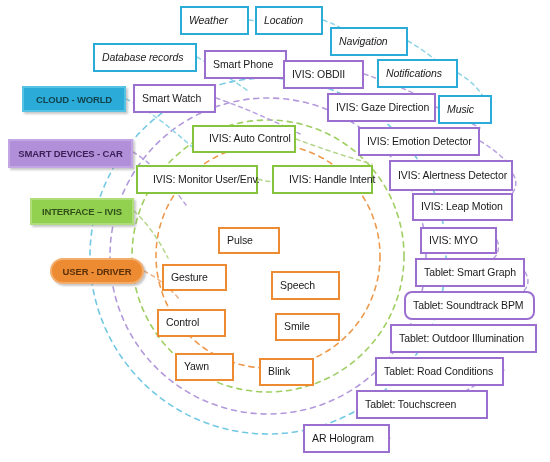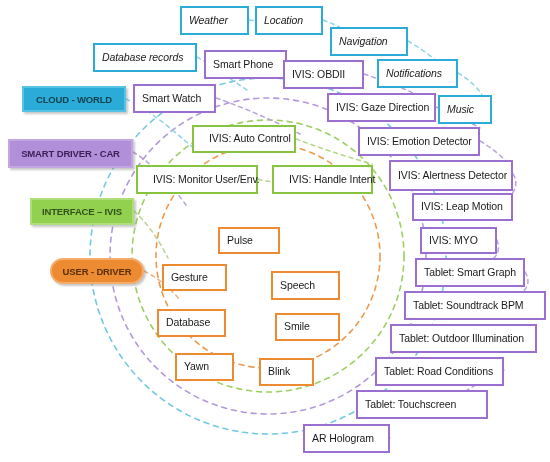--- a/index.html
+++ b/index.html
@@ -114,21 +114,21 @@
         <path d="M504,370 C490,378 476,384 464,392" stroke="#B9A1DF" stroke-width="1.5" stroke-dasharray="4 4" fill="none"></path>
         <path d="M390,438 C378,442 368,444 356,442" stroke="#B9A1DF" stroke-width="1.5" stroke-dasharray="4 4" fill="none"></path>
       </g>
   </svg>
 
   <div id="legend-layer">
       <div class="legend cloud" style="left: 22px; top: 86px; width: 104px; height: 26px;">
         <span>CLOUD - WORLD</span>
       </div>
       <div class="legend device" style="left: 8px; top: 139px; width: 125px; height: 29px;">
-        <span>SMART DRIVER - CAR</span>
+        <span>SMART DEVICES - CAR</span>
       </div>
       <div class="legend ivis" style="left: 30px; top: 198px; width: 104px; height: 27px;">
         <span>INTERFACE – IVIS</span>
       </div>
       <div class="legend user" style="left: 50px; top: 258px; width: 94px; height: 26px; border-radius: 13px;">
         <span>USER - DRIVER</span>
       </div>
     </div>
   <div id="nodes-layer">
       <div class="node cloud" style="left: 180px; top: 6px; width: 69px; height: 29px;">
@@ -169,21 +169,21 @@
       </div>
       <div class="node device" style="left: 412px; top: 193px; width: 101px; height: 28px;">
         <span>IVIS: Leap Motion</span>
       </div>
       <div class="node device" style="left: 420px; top: 227px; width: 77px; height: 27px;">
         <span>IVIS: MYO</span>
       </div>
       <div class="node device" style="left: 415px; top: 258px; width: 110px; height: 29px;">
         <span>Tablet: Smart Graph</span>
       </div>
-      <div class="node device" style="left: 404px; top: 291px; width: 142px; height: 29px;">
+      <div class="node device" style="left: 404px; top: 291px; width: 131px; height: 29px; border-radius: 8px;">
         <span>Tablet: Soundtrack BPM</span>
       </div>
       <div class="node device" style="left: 390px; top: 324px; width: 147px; height: 29px;">
         <span>Tablet: Outdoor Illumination</span>
       </div>
       <div class="node device" style="left: 375px; top: 357px; width: 129px; height: 29px;">
         <span>Tablet: Road Conditions</span>
       </div>
       <div class="node device" style="left: 356px; top: 390px; width: 132px; height: 29px;">
         <span>Tablet: Touchscreen</span>
@@ -203,21 +203,21 @@
       <div class="node user" style="left: 218px; top: 227px; width: 62px; height: 27px;">
         <span>Pulse</span>
       </div>
       <div class="node user" style="left: 162px; top: 264px; width: 65px; height: 27px;">
         <span>Gesture</span>
       </div>
       <div class="node user" style="left: 271px; top: 271px; width: 69px; height: 29px;">
         <span>Speech</span>
       </div>
       <div class="node user" style="left: 157px; top: 309px; width: 69px; height: 28px;">
-        <span>Database</span>
+        <span>Control</span>
       </div>
       <div class="node user" style="left: 275px; top: 313px; width: 65px; height: 28px;">
         <span>Smile</span>
       </div>
       <div class="node user" style="left: 175px; top: 353px; width: 59px; height: 28px;">
         <span>Yawn</span>
       </div>
       <div class="node user" style="left: 259px; top: 358px; width: 55px; height: 28px;">
         <span>Blink</span>
       </div>

